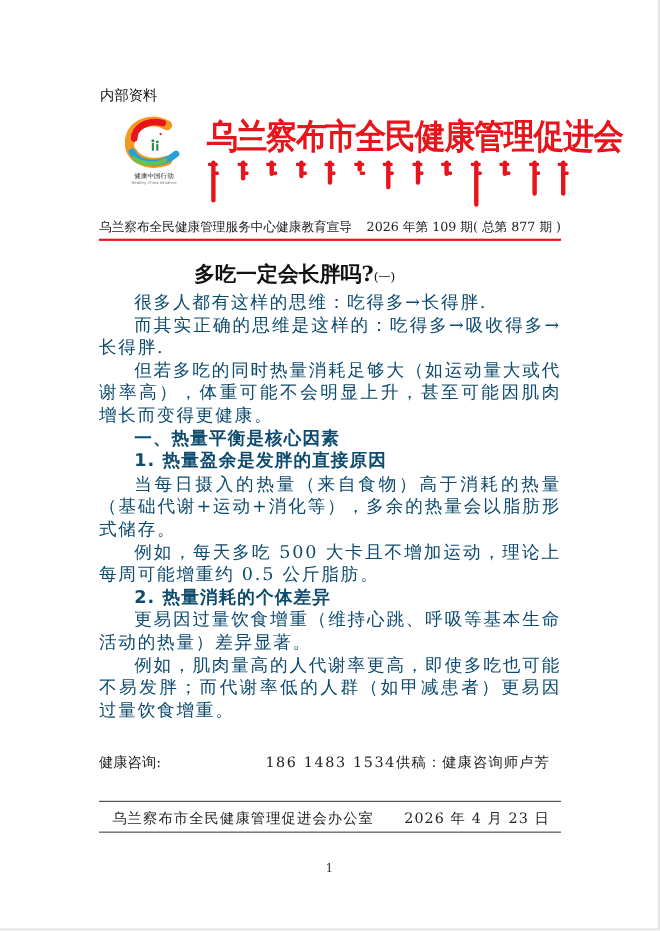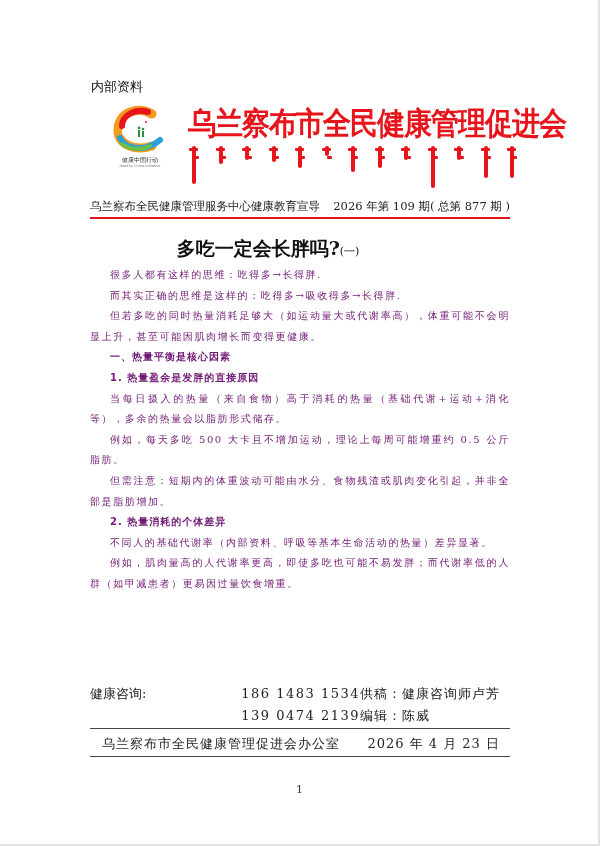--- a/index.html
+++ b/index.html
@@ -21,22 +21,22 @@
             display:flex; justify-content:space-between; }
   .mongol span { width:4px; background:#e8141b; border-radius:2px; position:relative; }
   .mongol span::before { content:""; position:absolute; left:-3px; top:2px; width:9px; height:3px; background:#e8141b; border-radius:1px; }
   .mongol span::after { content:""; position:absolute; left:2px; top:10px; width:5px; height:3px; background:#e8141b; border-radius:1px; }
   .issue-bar { position:absolute; left:90px; top:199px; width:420px; font-size:11.5px; color:#222;
                display:flex; justify-content:space-between; white-space:nowrap; }
   .red-rule { position:absolute; left:90px; top:217px; width:420px; height:2px; background:#e8141b; }
   .doc-title { position:absolute; left:0; top:236px; width:536px; text-align:center; font-size:19px;
                font-weight:bold; color:#111; }
   .doc-title small { font-size:11px; font-weight:normal; }
-  .body { position:absolute; left:90px; top:265px; width:420px; font-size:10px; line-height:20.6px;
-          letter-spacing:1.6px; text-align:justify; color:#701a75; }
+  .body { position:absolute; left:90px; top:265px; width:420px; font-size:16px; line-height:20.6px;
+          letter-spacing:1.6px; text-align:justify; color:#0c4a6e; }
   .body p { margin:0; text-indent:2em; }
   .body p.h1 { font-weight:bold; font-family:"DejaVu Sans",sans-serif; letter-spacing:1px; }
   .body p.h2 { font-weight:bold; font-family:"DejaVu Sans",sans-serif; letter-spacing:1px; }
   .contact { position:absolute; left:90px; top:683px; width:420px; font-size:13px; line-height:22px; color:#222; }
   .contact .row { display:flex; }
   .contact .left { width:270px; display:flex;justify-content:space-between; }
   .contact .lab { width:70px; white-space:nowrap; }
   .contact .val { letter-spacing:1.5px; white-space:nowrap;margin-left:41px; }
   .contact .right { white-space:nowrap; letter-spacing:1px; }
   .rule-top { position:absolute; left:90px; top:728px; width:420px; height:1px; background:#444; }
@@ -98,40 +98,32 @@
   </div>
 
   <div class="body">
     <p>很多人都有这样的思维：吃得多→长得胖.</p>
     <p>而其实正确的思维是这样的：吃得多→吸收得多→长得胖.</p>
     <p>但若多吃的同时热量消耗足够大（如运动量大或代谢率高），体重可能不会明显上升，甚至可能因肌肉增长而变得更健康。</p>
     <p class="h1">一、热量平衡是核心因素</p>
     <p class="h2">1. 热量盈余是发胖的直接原因</p>
     <p>当每日摄入的热量（来自食物）高于消耗的热量（基础代谢+运动+消化等），多余的热量会以脂肪形式储存。</p>
     <p>例如，每天多吃 500 大卡且不增加运动，理论上每周可能增重约 0.5 公斤脂肪。</p>
-    <p>但需注意：短期内的体重波动可能由水分、食物残渣或肌肉变化引起，并非全部是脂肪增加。</p>
     <p class="h2">2. 热量消耗的个体差异</p>
-    <p>不同人的基础代谢率（内部资料、呼吸等基本生命活动的热量）差异显著。</p>
+    <p>更易因过量饮食增重（维持心跳、呼吸等基本生命活动的热量）差异显著。</p>
     <p>例如，肌肉量高的人代谢率更高，即使多吃也可能不易发胖；而代谢率低的人群（如甲减患者）更易因过量饮食增重。</p>
   </div>
 
   <div class="contact">
     <div class="row">
       <div class="left">
         <span class="lab">健康咨询:</span>
         <span class="val">186 1483 1534</span>
       </div>
       <span class="right">供稿：健康咨询师卢芳</span>
-    </div>
-    <div class="row">
-      <div class="left">
-        <span class="lab"></span>
-        <span class="val">139 0474 2139</span>
-      </div>
-      <span class="right">编辑：陈威</span>
     </div>
   </div>
 
   <div class="rule-top"></div>
   <div class="footer">
     <span>乌兰察布市全民健康管理促进会办公室</span>
     <span>2026 年 4 月 23 日</span>
   </div>
   <div class="rule-bot"></div>
 

